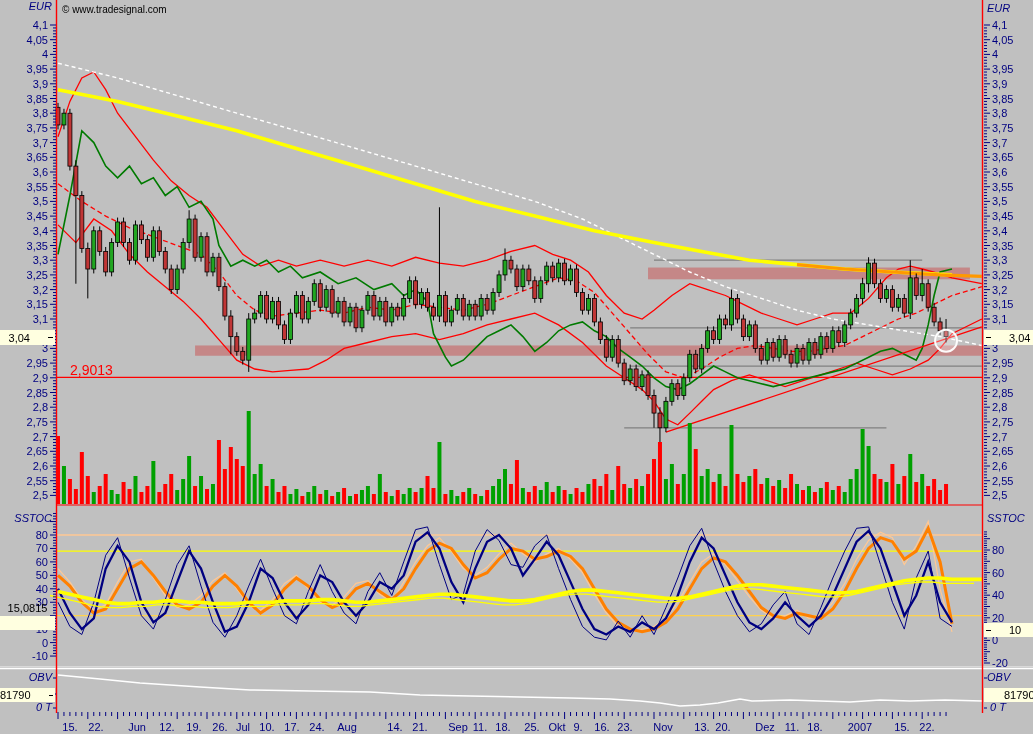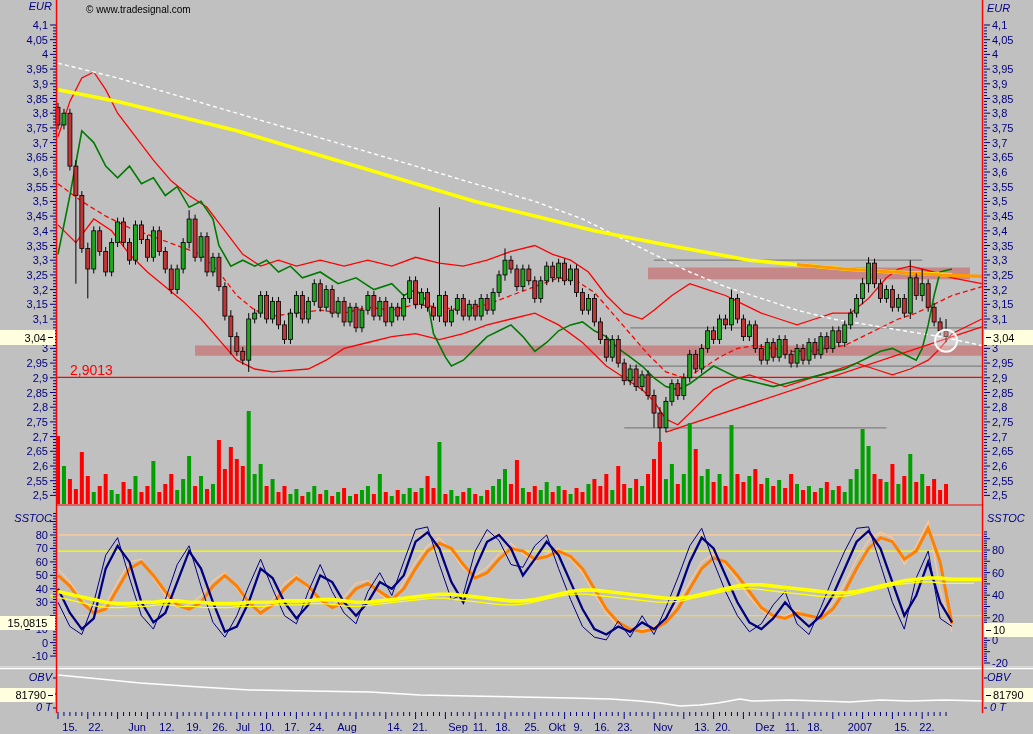--- a/index.html
+++ b/index.html
@@ -4,21 +4,21 @@
 <style>
   html,body{margin:0;padding:0;background:#888;}
   .screen{position:relative;width:1033px;height:734px;background:#c0c0c0;overflow:hidden;
           font-family:"Liberation Sans",sans-serif;}
   svg{position:absolute;left:0;top:0;}
   .lbl{position:absolute;font-size:11px;color:#000080;white-space:nowrap;line-height:13px;font-style:italic;}
   .lbl.right{text-align:right;}
   .copy{position:absolute;font-size:10px;color:#000000;white-space:nowrap;}
   .redlbl{position:absolute;font-size:14px;color:#ff0000;white-space:nowrap;}
   .hl{position:absolute;background:#ffffe0;color:#000;font-size:11px;height:15px;
-      display:flex;align-items:center;white-space:nowrap;}
+      display:flex;align-items:center;white-space:nowrap;gap:16px;}
   .hl.toward-right{justify-content:flex-end;}
   .hl .dash{display:inline-block;width:5px;height:1px;background:#000;margin:0 2px;}
 </style>
 </head>
 <body>
 
 <div class="screen">
   <svg id="chart-svg" width="1033" height="734" viewBox="0 0 1033 734">
       <rect x="648.04" y="267.54999999999995" width="321.84000000000003" height="11.759999999999991" fill="rgba(200,88,88,0.55)"></rect>
       <rect x="195.08" y="345.46" width="786.7199999999999" height="10.289999999999907" fill="rgba(200,88,88,0.55)"></rect>
@@ -1199,21 +1199,21 @@
       <text x="723" y="731" text-anchor="middle" fill="#000080" font-size="11px" font-family="Liberation Sans, sans-serif">20.</text>
       <text x="765" y="731" text-anchor="middle" fill="#000080" font-size="11px" font-family="Liberation Sans, sans-serif">Dez</text>
       <text x="792" y="731" text-anchor="middle" fill="#000080" font-size="11px" font-family="Liberation Sans, sans-serif">11.</text>
       <text x="815" y="731" text-anchor="middle" fill="#000080" font-size="11px" font-family="Liberation Sans, sans-serif">18.</text>
       <text x="860" y="731" text-anchor="middle" fill="#000080" font-size="11px" font-family="Liberation Sans, sans-serif">2007</text>
       <text x="902" y="731" text-anchor="middle" fill="#000080" font-size="11px" font-family="Liberation Sans, sans-serif">15.</text>
       <text x="927" y="731" text-anchor="middle" fill="#000080" font-size="11px" font-family="Liberation Sans, sans-serif">22.</text>
     </svg>
 
   <div class="lbl right" style="left:0;top:2;width:52px;">EUR</div>
-  <div class="copy" style="left:62px;top:4px;margin-left:24px;">© www.tradesignal.com</div>
+  <div class="copy" style="left:62px;top:4px;">© www.tradesignal.com</div>
   <div class="lbl" style="left:987px;top:2px;">EUR</div>
 
   <div class="lbl right" style="left:0;top:512px;width:52px;">SSTOC</div>
   <div class="lbl" style="left:987px;top:512px;">SSTOC</div>
   <div class="lbl right" style="left:0;top:671px;width:52px;">OBV</div>
   <div class="lbl" style="left:987px;top:671px;">OBV</div>
   <div class="lbl right" style="left:0;top:701px;width:52px;">0 T</div>
   <div class="lbl" style="left:990px;top:701px;">0 T</div>
 
   <div class="redlbl" style="left:70px;top:362px;">2,9013</div>

